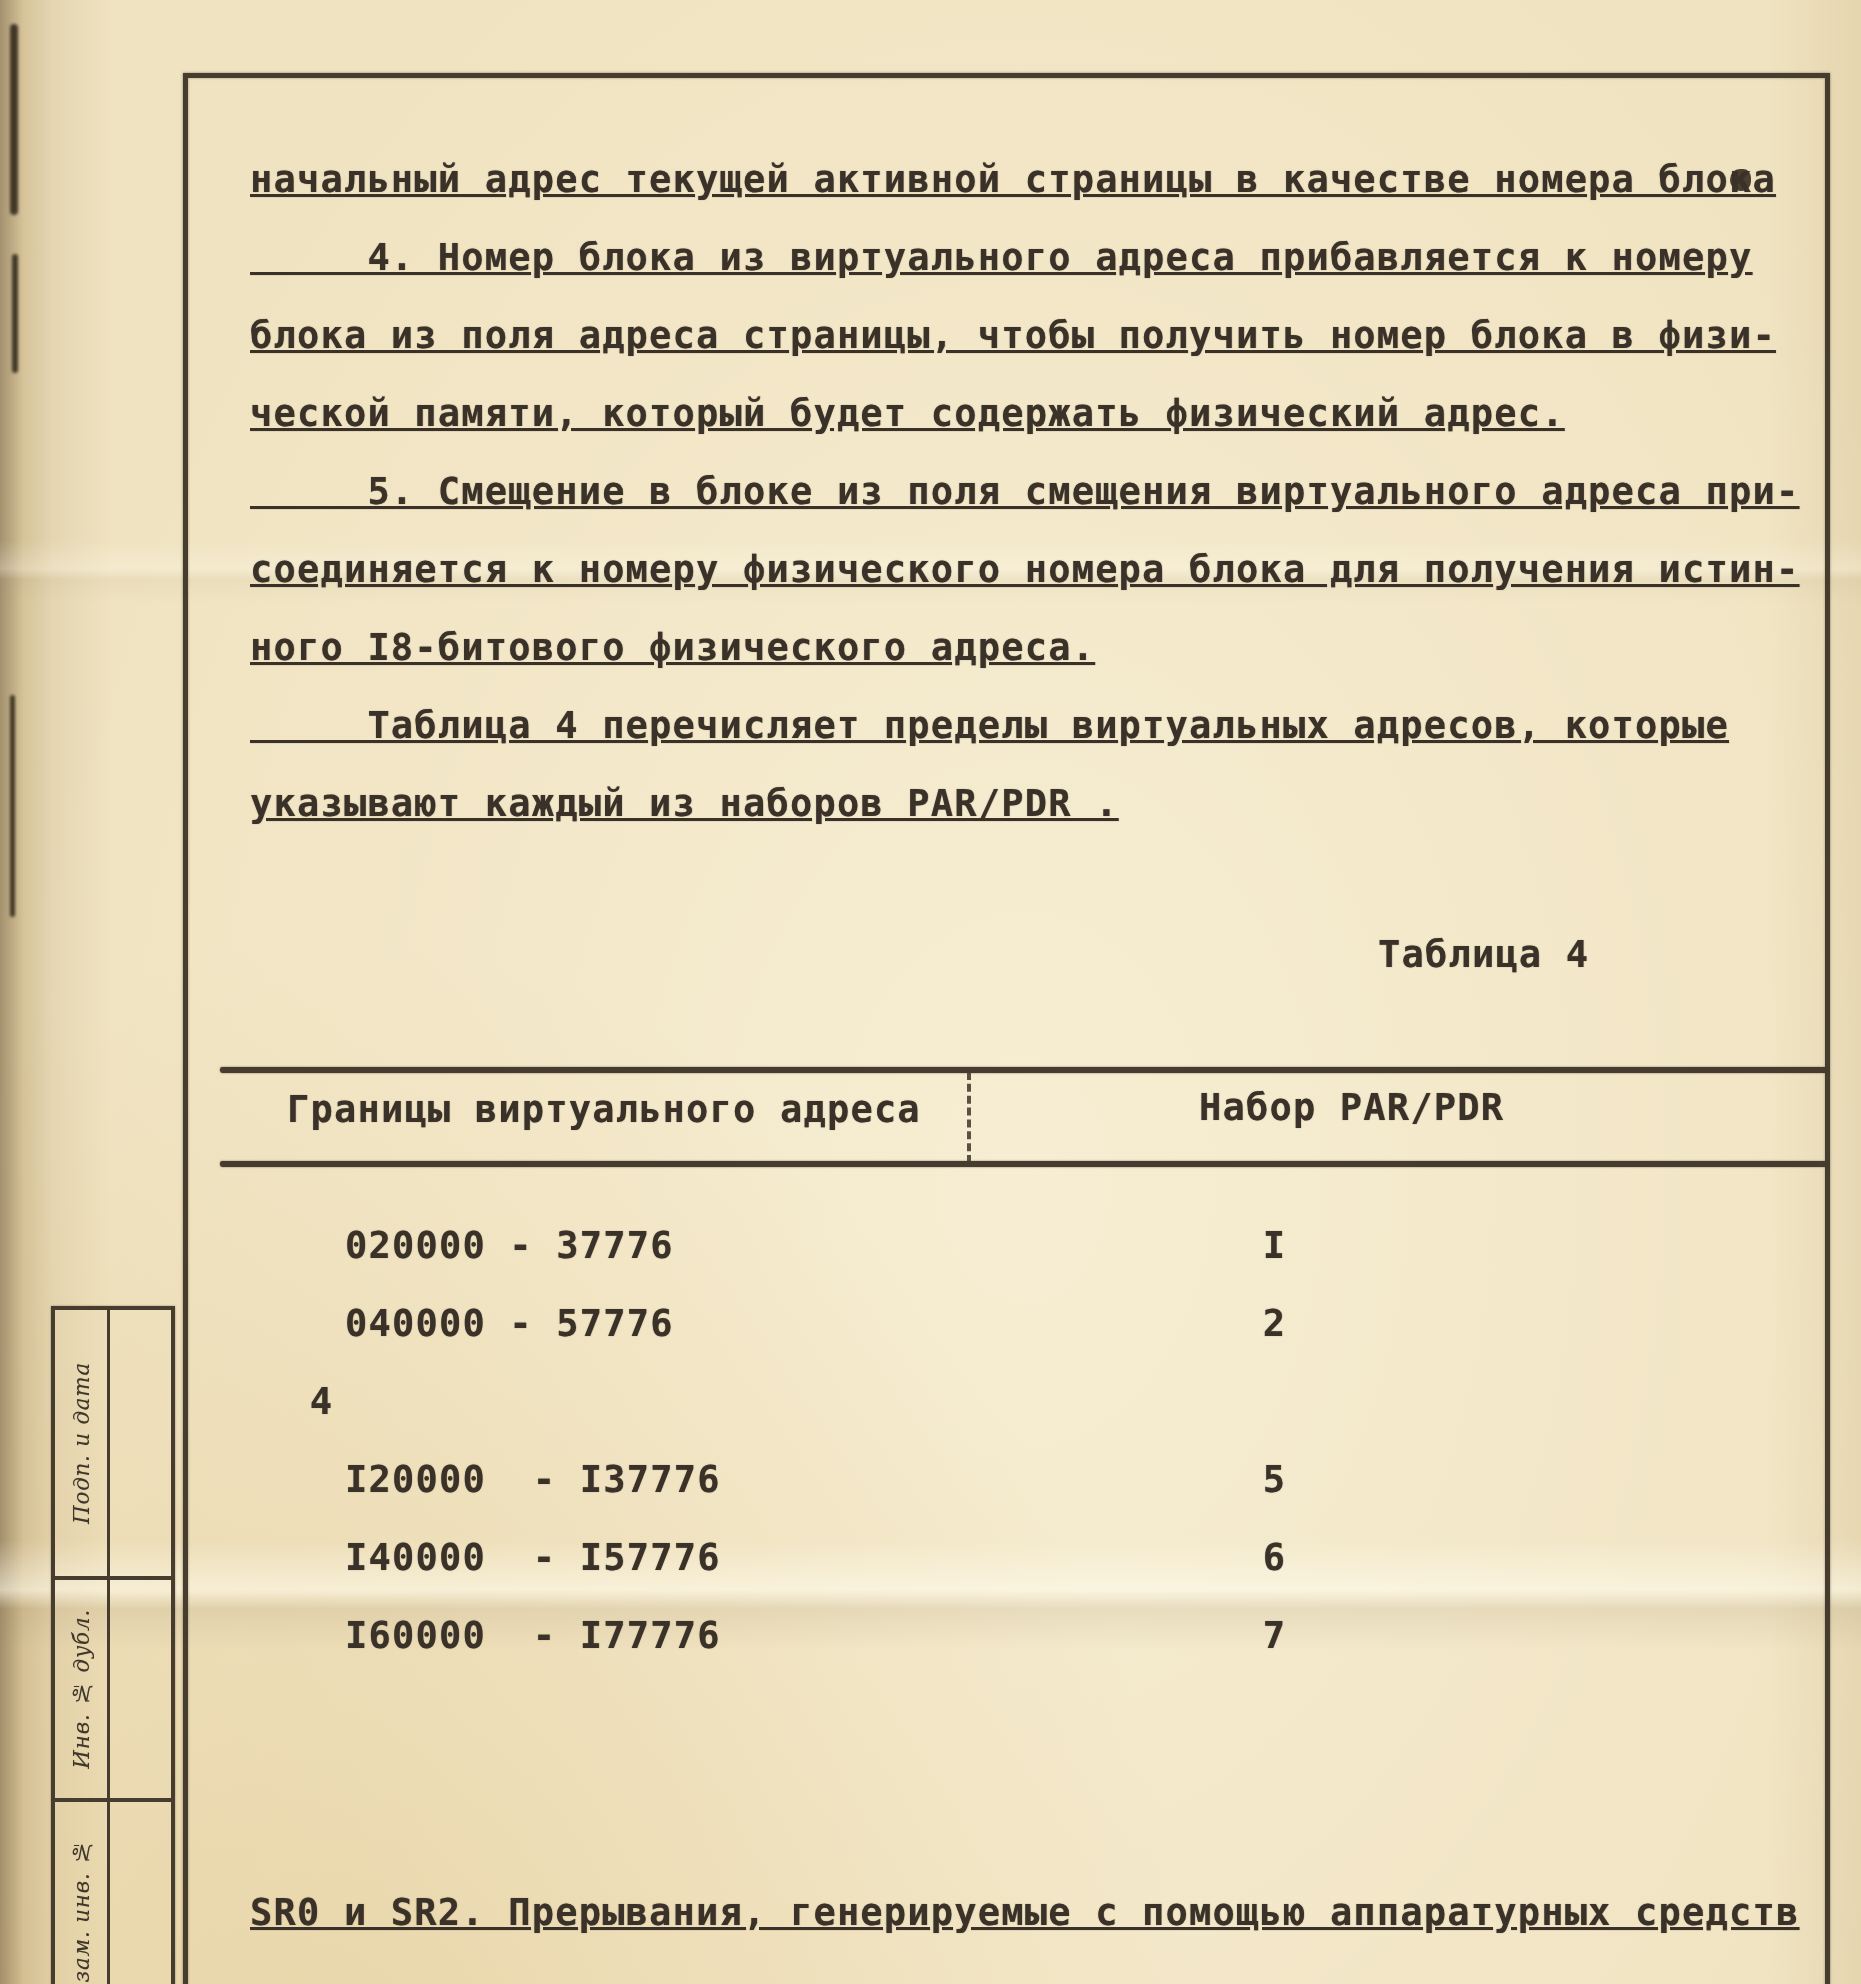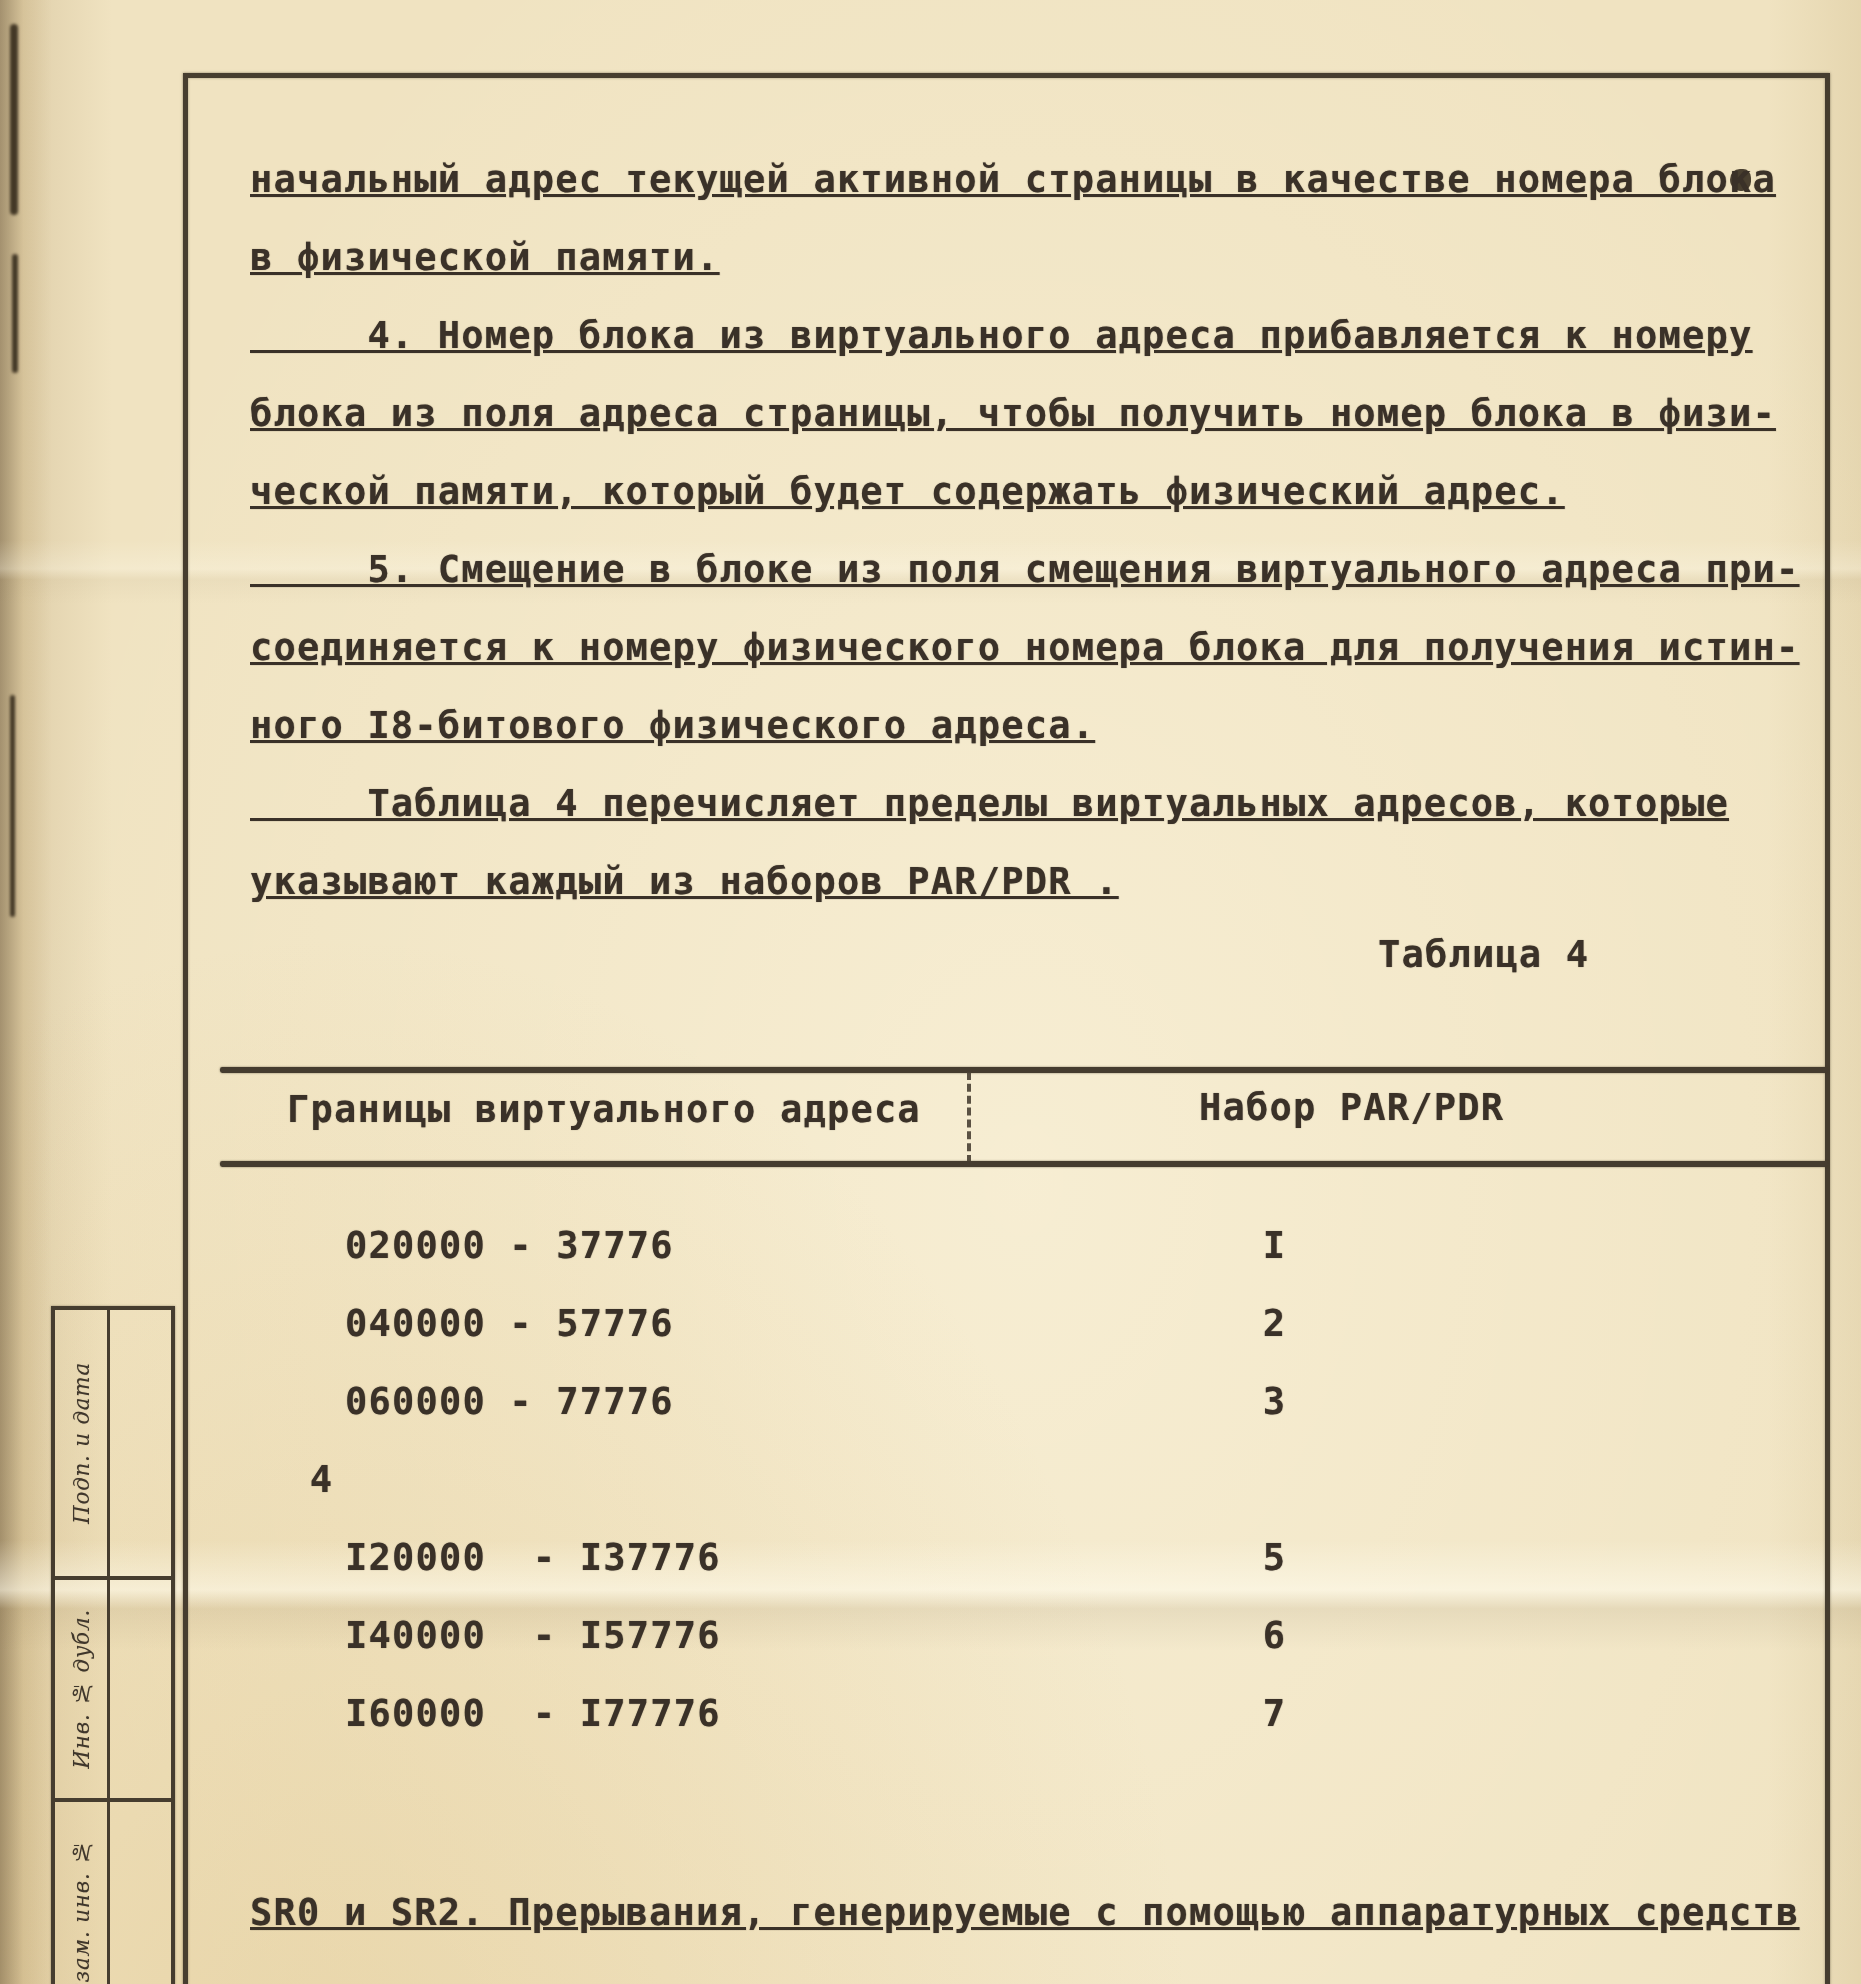--- a/index.html
+++ b/index.html
@@ -68,21 +68,20 @@
 
   <div class="crease-h" style="top:1540px;height:111px;"></div>
   <div class="crease-h" style="top:540px;height:64px;opacity:.5;"></div>
 
   <div class="blob" style="left:1730px;top:169px;"></div>
 
   <div class="frame"></div>
 
   <div id="block1" class="type block">
       <div class="tl">начальный адрес текущей активной страницы в качестве номера блока</div>
-      <div class="tl">в физической памяти.</div>
       <div class="tl">     4. Номер блока из виртуального адреса прибавляется к номеру</div>
       <div class="tl">блока из поля адреса страницы, чтобы получить номер блока в физи-</div>
       <div class="tl">ческой памяти, который будет содержать физический адрес.</div>
       <div class="tl">     5. Смещение в блоке из поля смещения виртуального адреса при-</div>
       <div class="tl">соединяется к номеру физического номера блока для получения истин-</div>
       <div class="tl">ного I8-битового физического адреса.</div>
       <div class="tl">     Таблица 4 перечисляет пределы виртуальных адресов, которые</div>
       <div class="tl">указывают каждый из наборов PAR/PDR .</div>
     </div>
   <div class="type caption">Таблица 4</div>
@@ -93,24 +92,20 @@
   <div class="type th-right">Набор PAR/PDR</div>
   <div class="rule" style="left:220px;top:1161px;width:1608px;height:6px;"></div>
   <div id="trows" class="type">
       <div class="trow">
         <span class="c1">020000 - 37776</span>
         <span class="c2">I</span>
       </div>
       <div class="trow">
         <span class="c1">040000 - 57776</span>
         <span class="c2">2</span>
-      </div>
-      <div class="trow">
-        <span class="c1">060000 - 77776</span>
-        <span class="c2">3</span>
       </div>
       <div class="trow">
         <span class="c2">4</span>
       </div>
       <div class="trow">
         <span class="c1">I20000  - I37776</span>
         <span class="c2">5</span>
       </div>
       <div class="trow">
         <span class="c1">I40000  - I57776</span>

